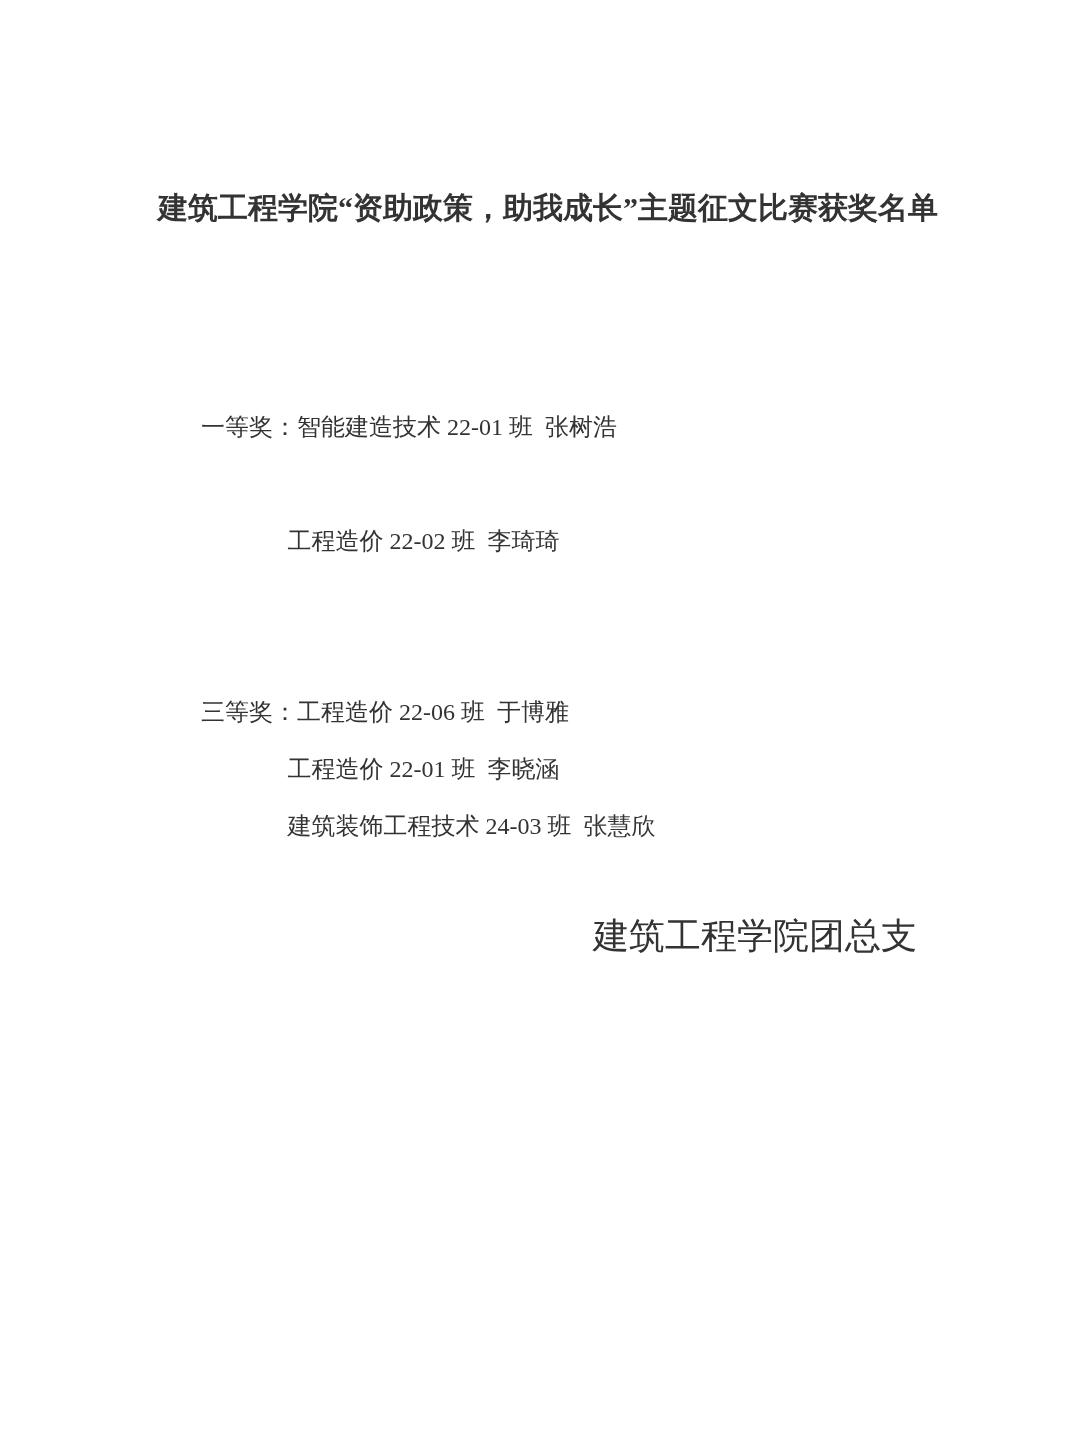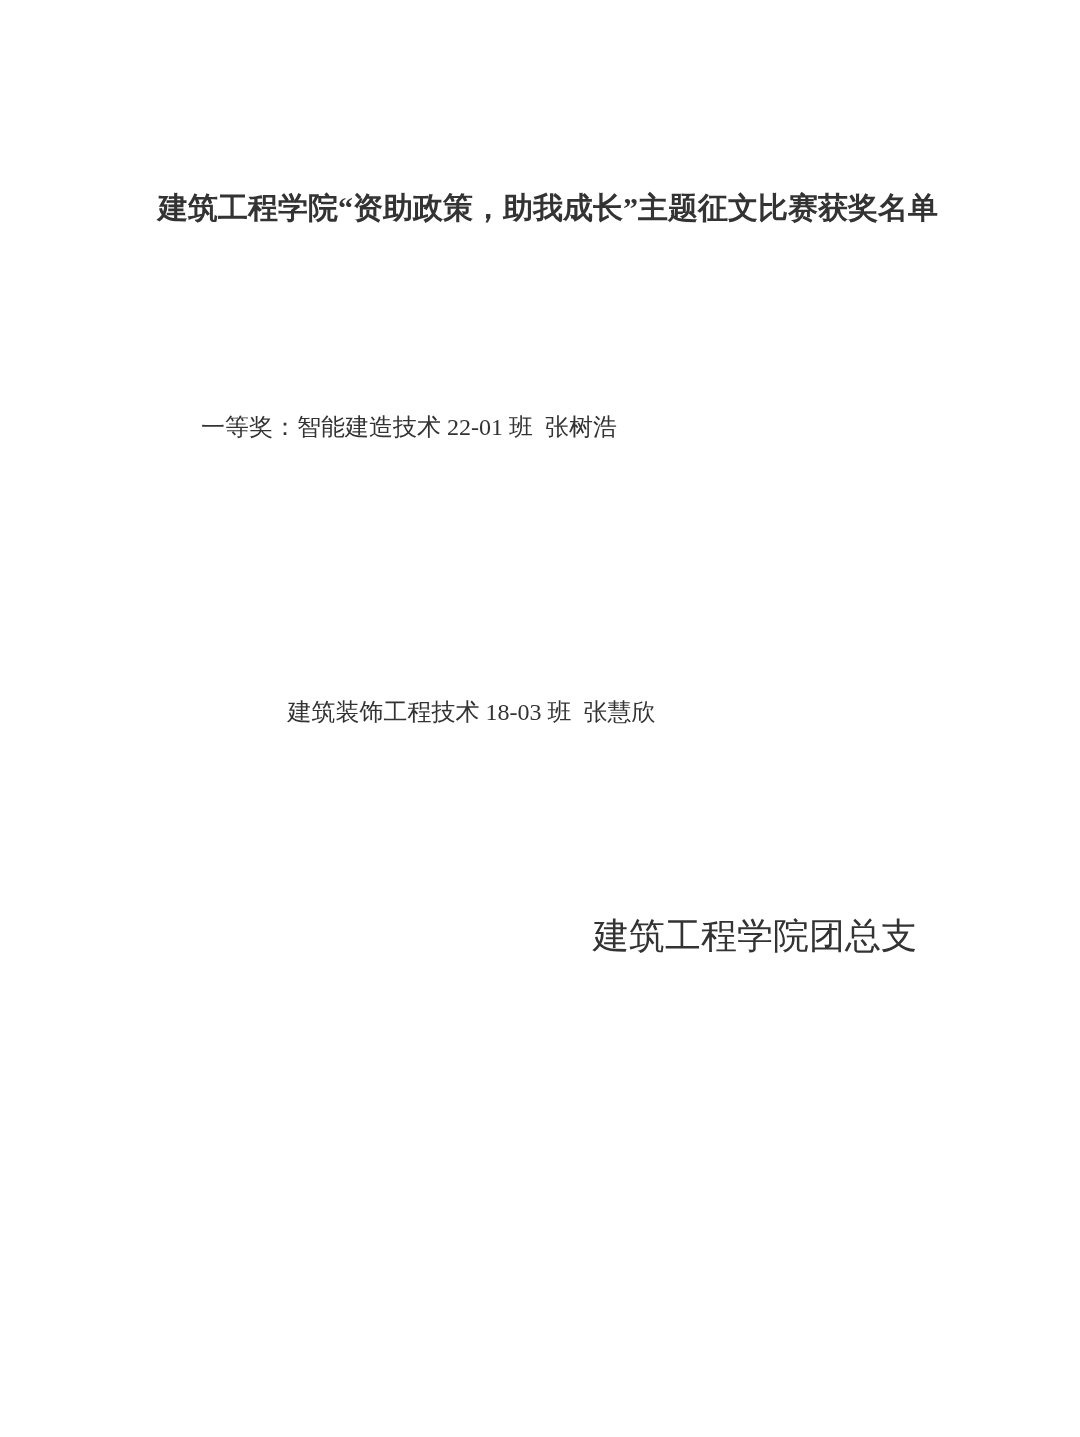--- a/index.html
+++ b/index.html
@@ -68,23 +68,32 @@
 
   <h1 class="doc-title">建筑工程学院“资助政策，助我成长”主题征文比赛获奖名单</h1>
 
   <section class="award-section" style="top:342px">
     <div class="award-row">
       <span class="award-label">一等奖：</span><span class="award-entry">智能建造技术 22-01 班  张树浩</span>
     </div>
   </section>
 
   <section class="award-section" style="top:456px">
+    <div class="award-row cont">
+      <span class="award-entry">工程造价 22-02 班  李琦琦</span>
+    </div>
   </section>
 
   <section class="award-section" style="top:627px">
+    <div class="award-row">
+      <span class="award-label">三等奖：</span><span class="award-entry">工程造价 22-06 班  于博雅</span>
+    </div>
     <div class="award-row cont">
-      <span class="award-entry">建筑装饰工程技术 18-03 班  张慧欣</span>
+      <span class="award-entry">工程造价 22-01 班  李晓涵</span>
+    </div>
+    <div class="award-row cont">
+      <span class="award-entry">建筑装饰工程技术 24-03 班  张慧欣</span>
     </div>
   </section>
 
   <div class="signature">建筑工程学院团总支</div>
 
 </div>
 
 </body></html>

